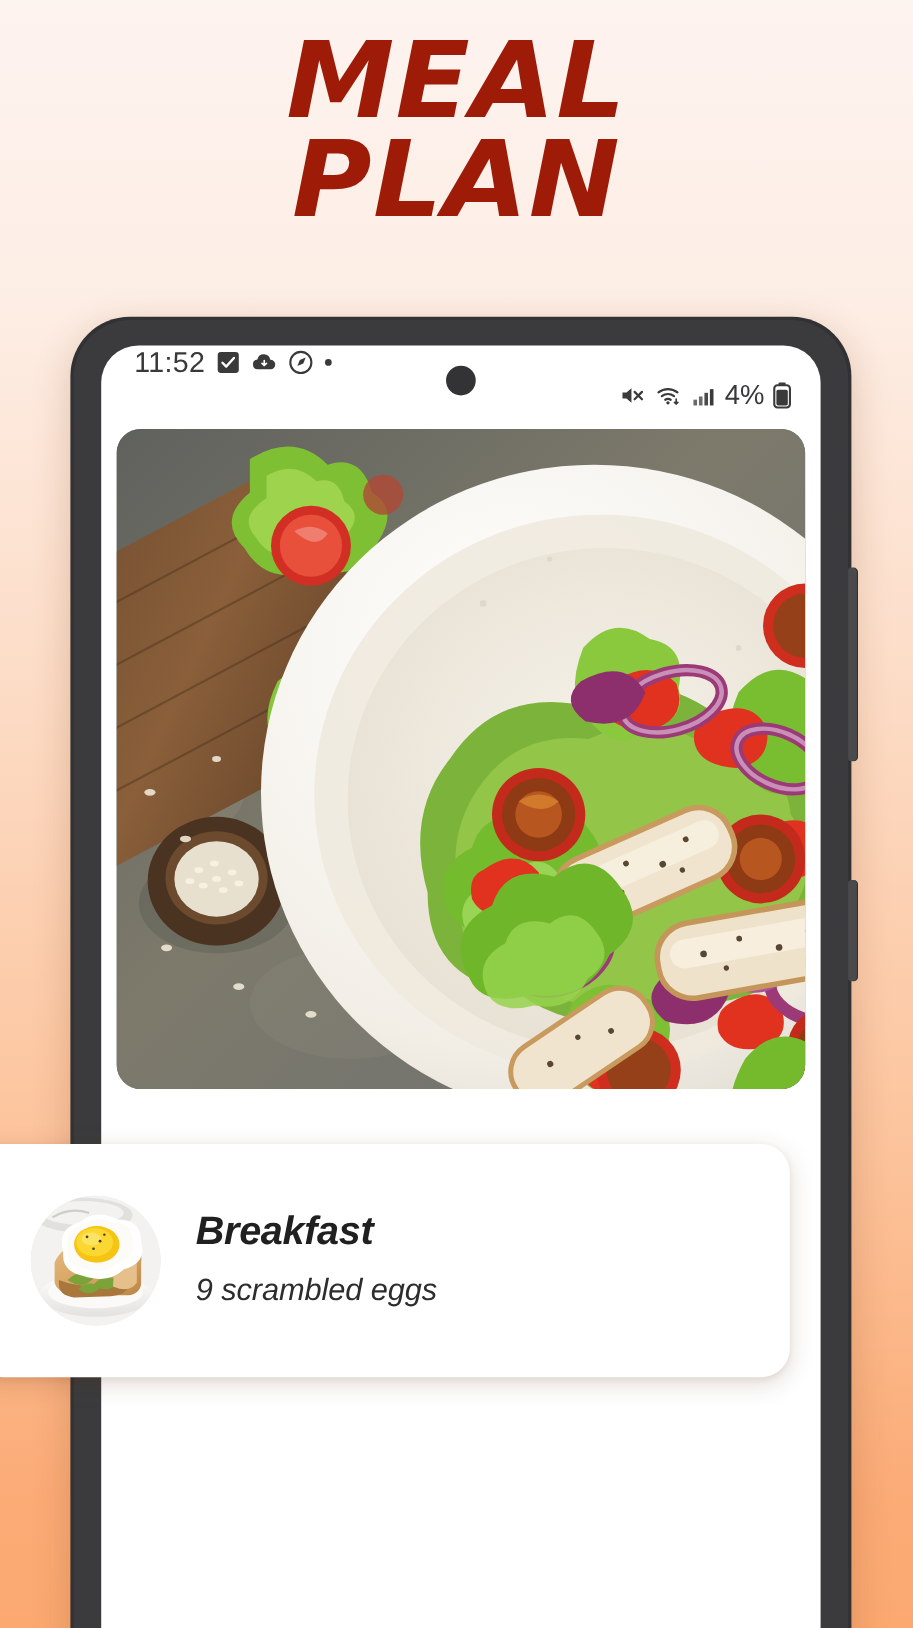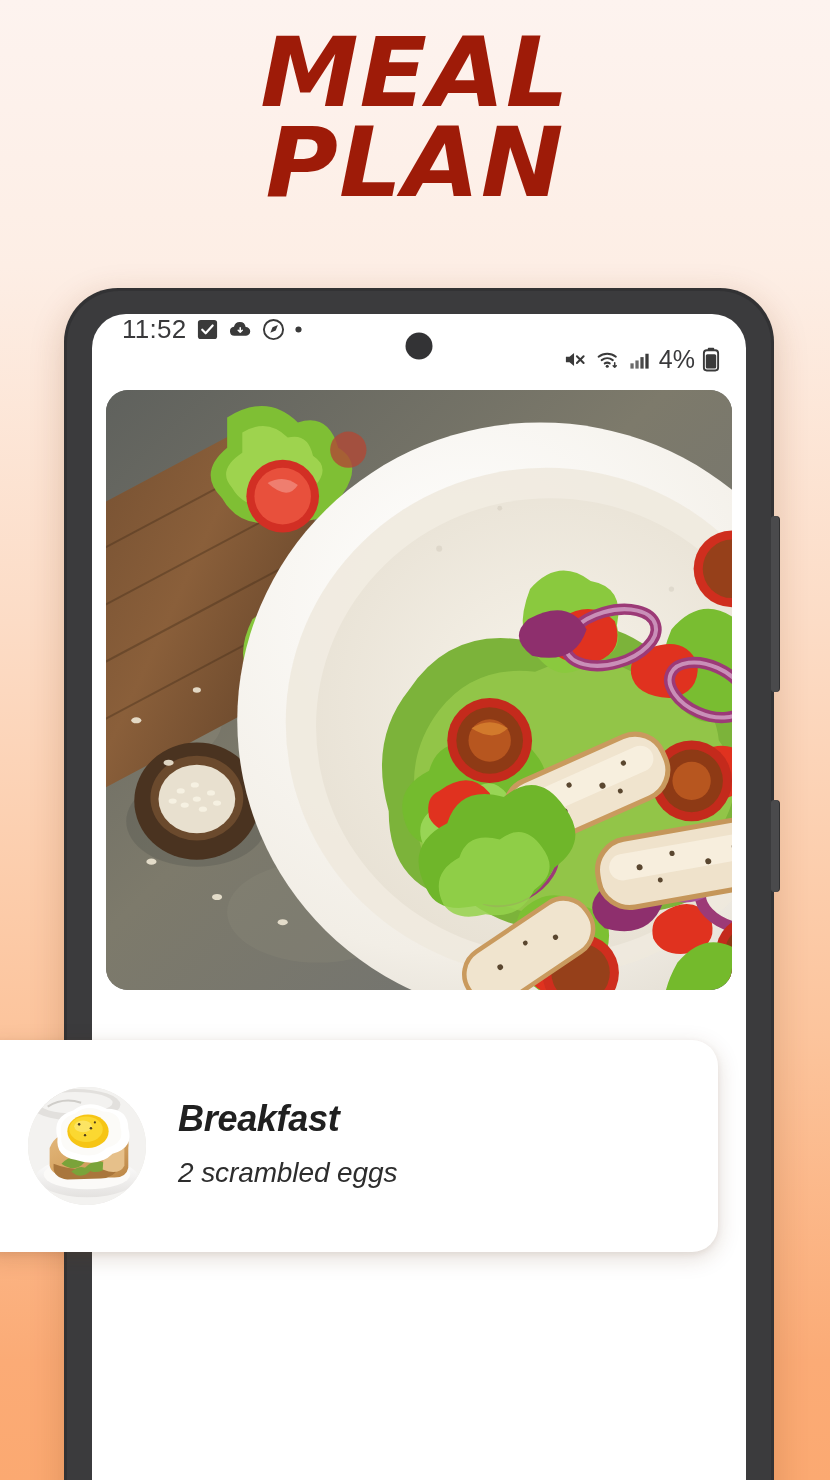--- a/index.html
+++ b/index.html
@@ -444,15 +444,15 @@
           <circle cx="52" cy="38" r="1.3"></circle>
             <circle cx="64" cy="42" r="1.3"></circle>
           <circle cx="58" cy="49" r="1.2"></circle>
             <circle cx="68" cy="36" r="1.1"></circle>
         </g>
       </g>
     </svg>
   </div>
   <div class="meal-text">
     <div class="meal-title">Breakfast</div>
-    <div class="meal-line">2 scrambled eggs</div>
+    <div class="meal-line">9 scrambled eggs</div>
   </div>
 </div>
 
 </body></html>

